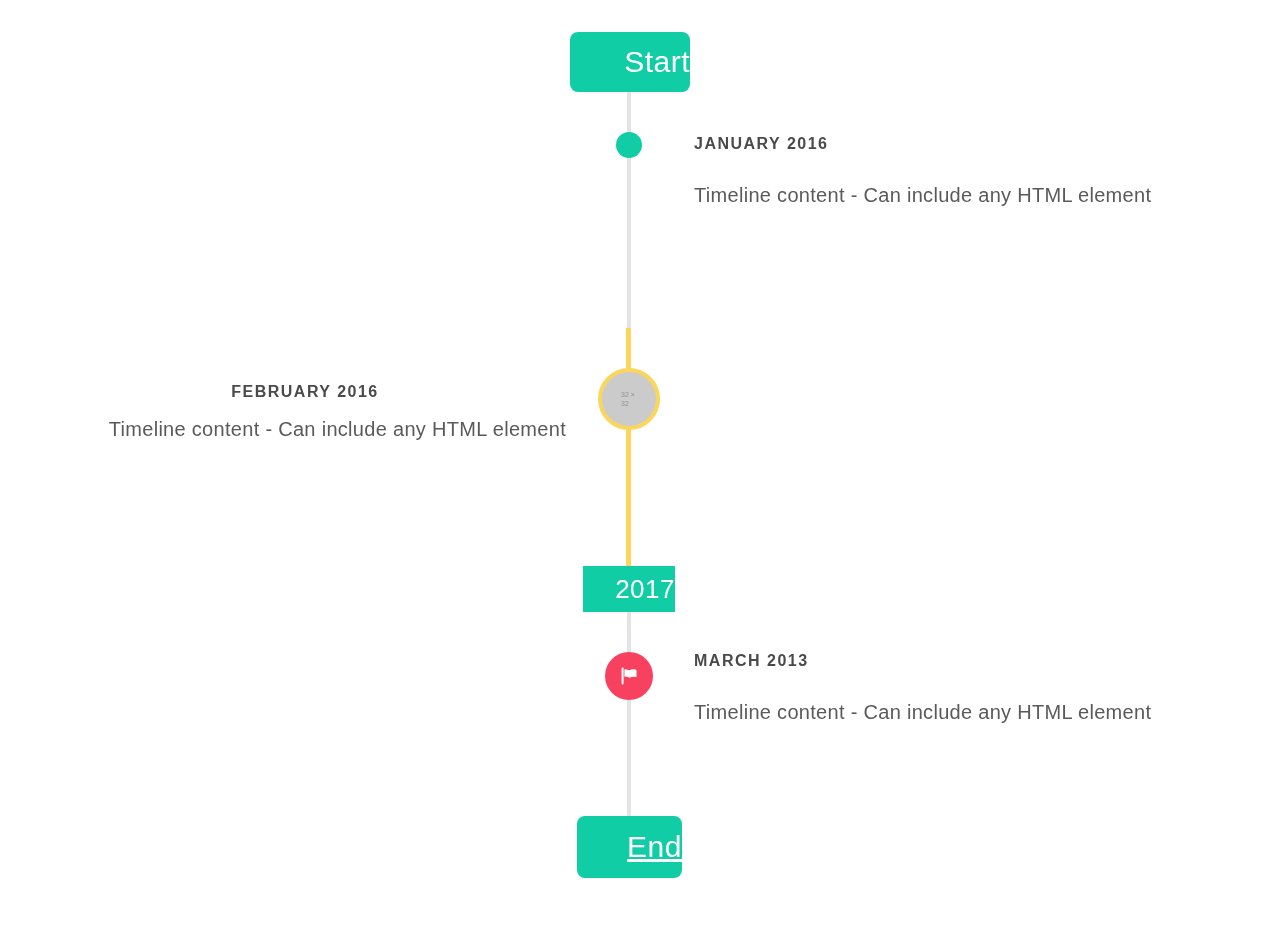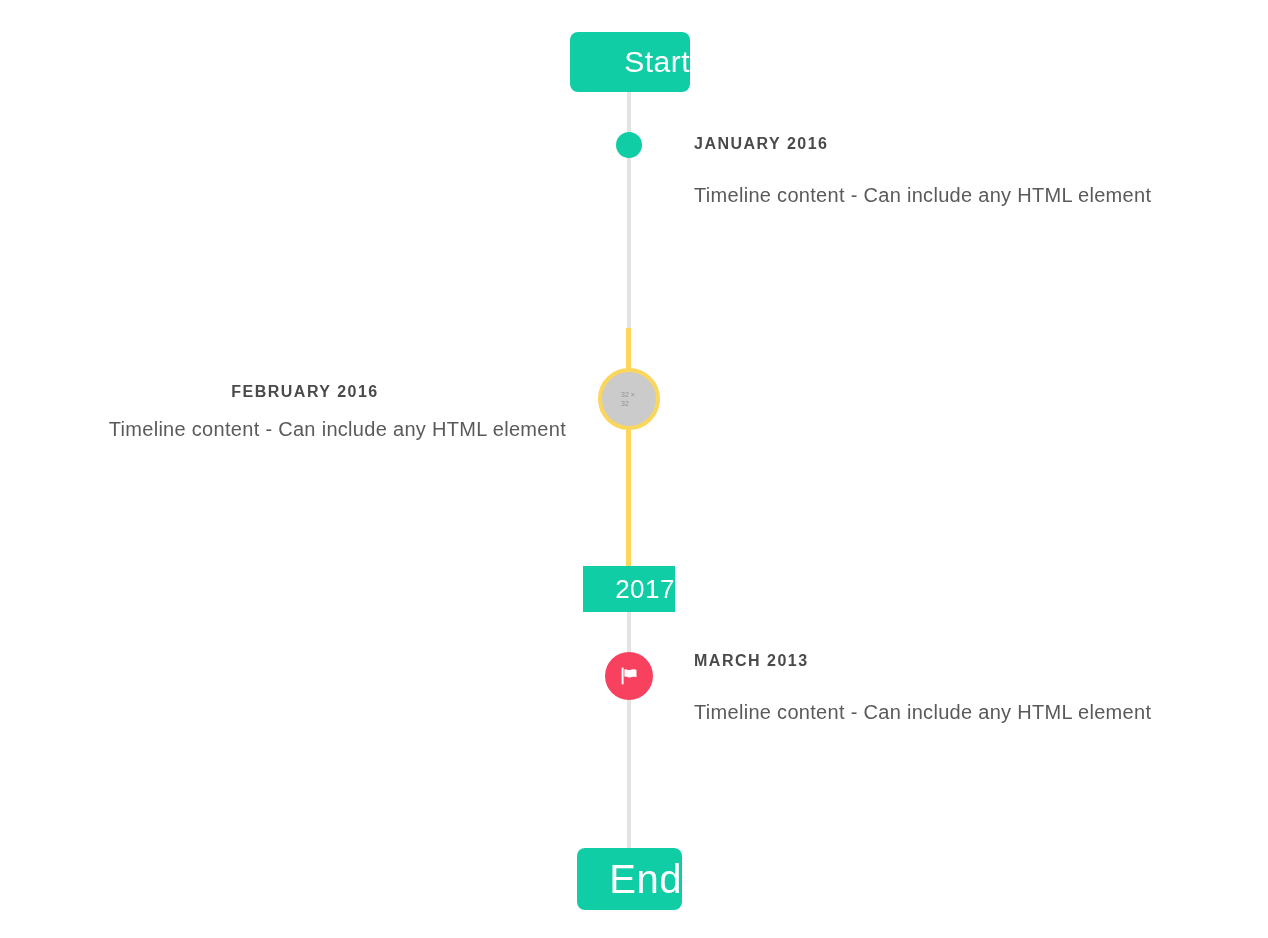--- a/index.html
+++ b/index.html
@@ -24,21 +24,21 @@
   .line-gray{left:627px;top:92px;width:4px;height:756px;background:var(--line-gray);}
   .line-yellow{left:626px;top:328px;width:5px;height:238px;background:var(--yellow);z-index:1;}
 
   .badge{
     position:absolute;z-index:3;background:var(--teal);color:#ffffff;
     display:flex;align-items:center;justify-content:flex-end;
     font-weight:400;letter-spacing:.5px;
   }
   .badge-start{left:570px;top:32px;width:120px;height:60px;border-radius:8px;font-size:30px;}
   .badge-year{left:583px;top:566px;width:92px;height:46px;border-radius:0;font-size:26px;}
-  .badge-end{left:577px;top:848px;width:105px;height:62px;border-radius:8px;font-size:40px;}
+  .badge-end{left:577px;top:816px;width:105px;height:62px;border-radius:8px;font-size:30px;text-decoration:underline;}
 
   .marker{position:absolute;z-index:2;border-radius:50%;}
   .marker-dot{left:616px;top:132px;width:26px;height:26px;background:var(--teal);}
   .marker-image{
     left:598px;top:368px;width:62px;height:62px;
     background:var(--marker-gray);border:4px solid var(--yellow);
     display:flex;align-items:center;justify-content:center;overflow:hidden;
   }
   .marker-image .ph{
     width:16px;height:18px;overflow:hidden;font-size:7px;line-height:9px;

